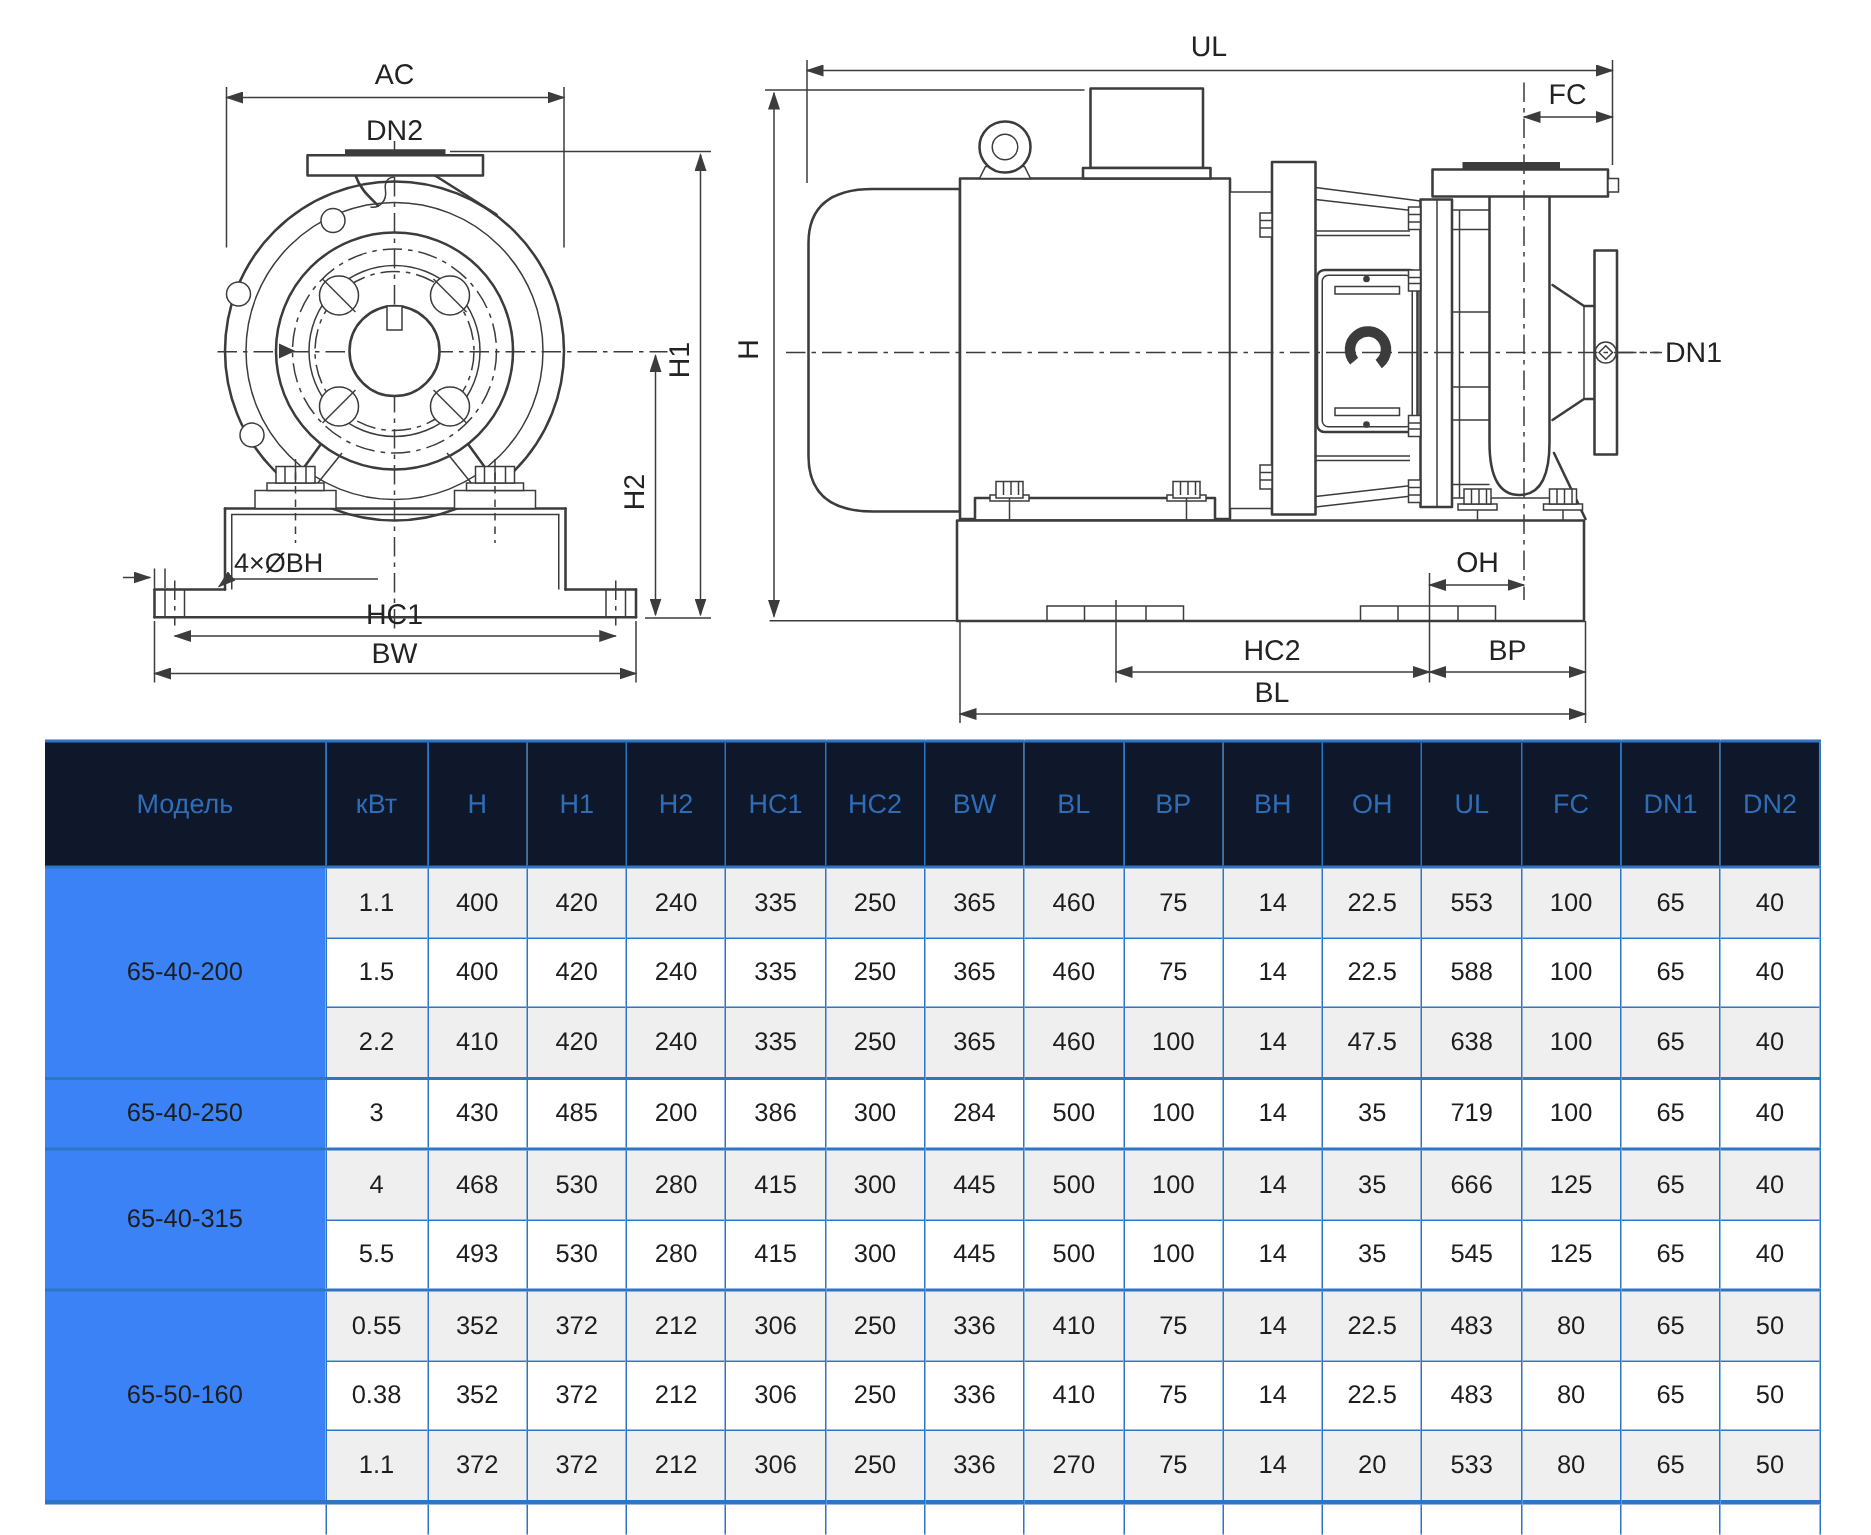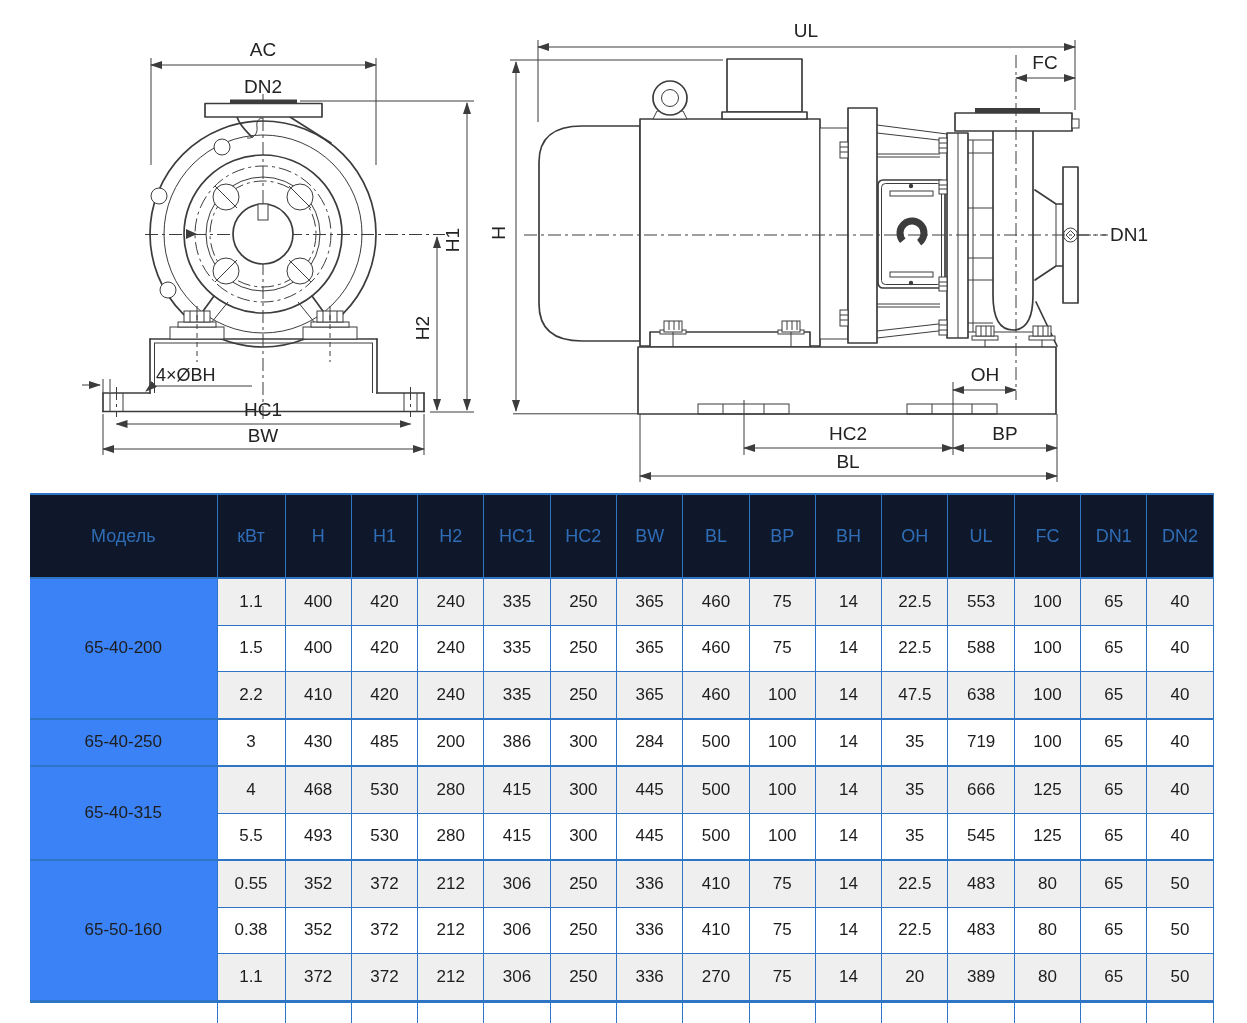--- a/index.html
+++ b/index.html
@@ -534,21 +534,21 @@
             <td>372</td>
             <td>372</td>
             <td>212</td>
             <td>306</td>
             <td>250</td>
             <td>336</td>
             <td>270</td>
             <td>75</td>
             <td>14</td>
             <td>20</td>
-            <td>389</td>
+            <td>533</td>
             <td>80</td>
             <td>65</td>
             <td>50</td>
           </tr>
           <tr class="stub">
             <td class="model"></td>
             <td></td>
             <td></td>
             <td></td>
             <td></td>

